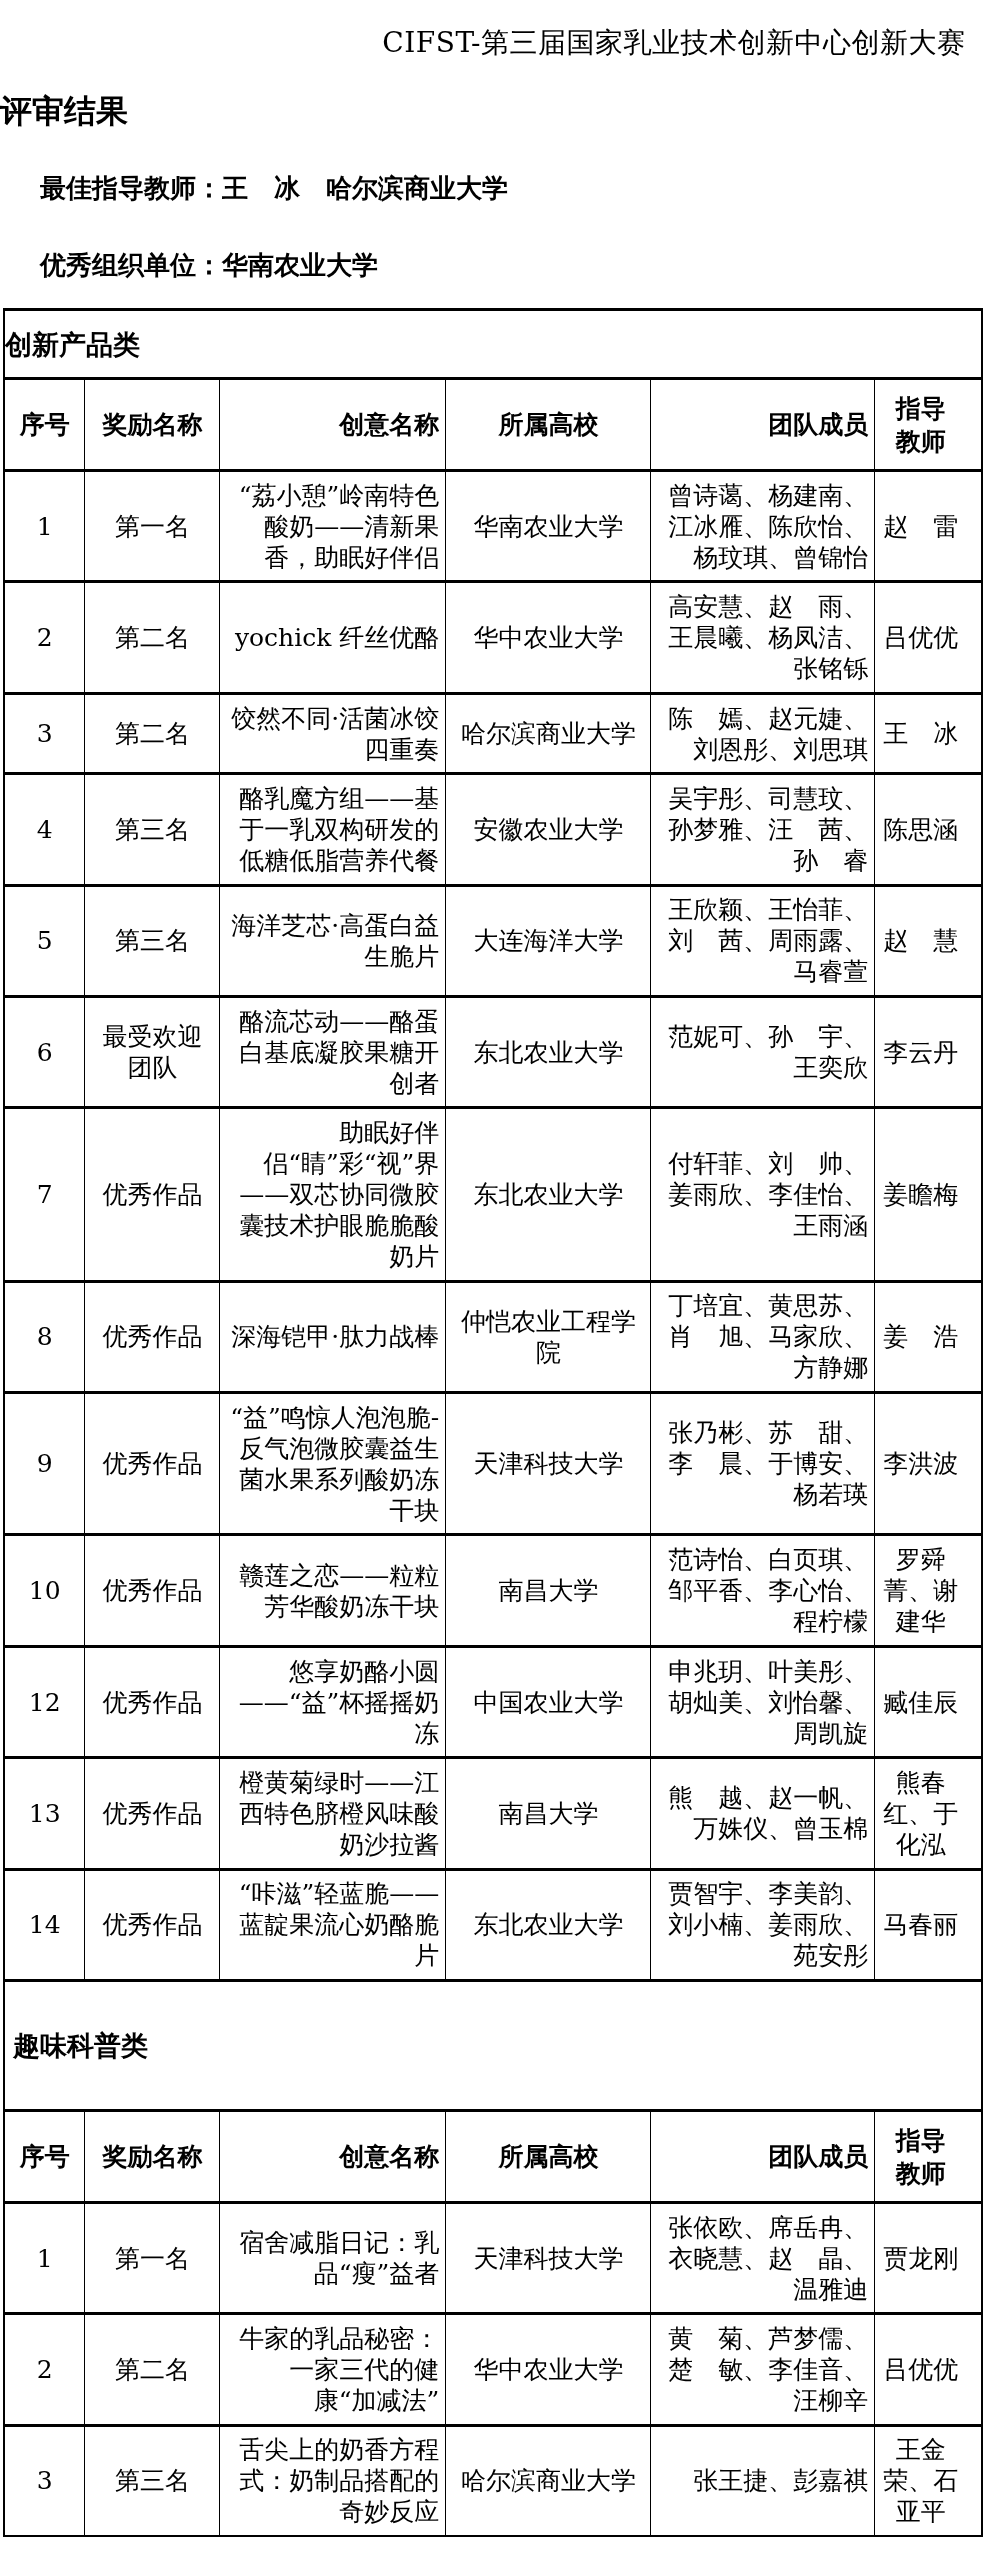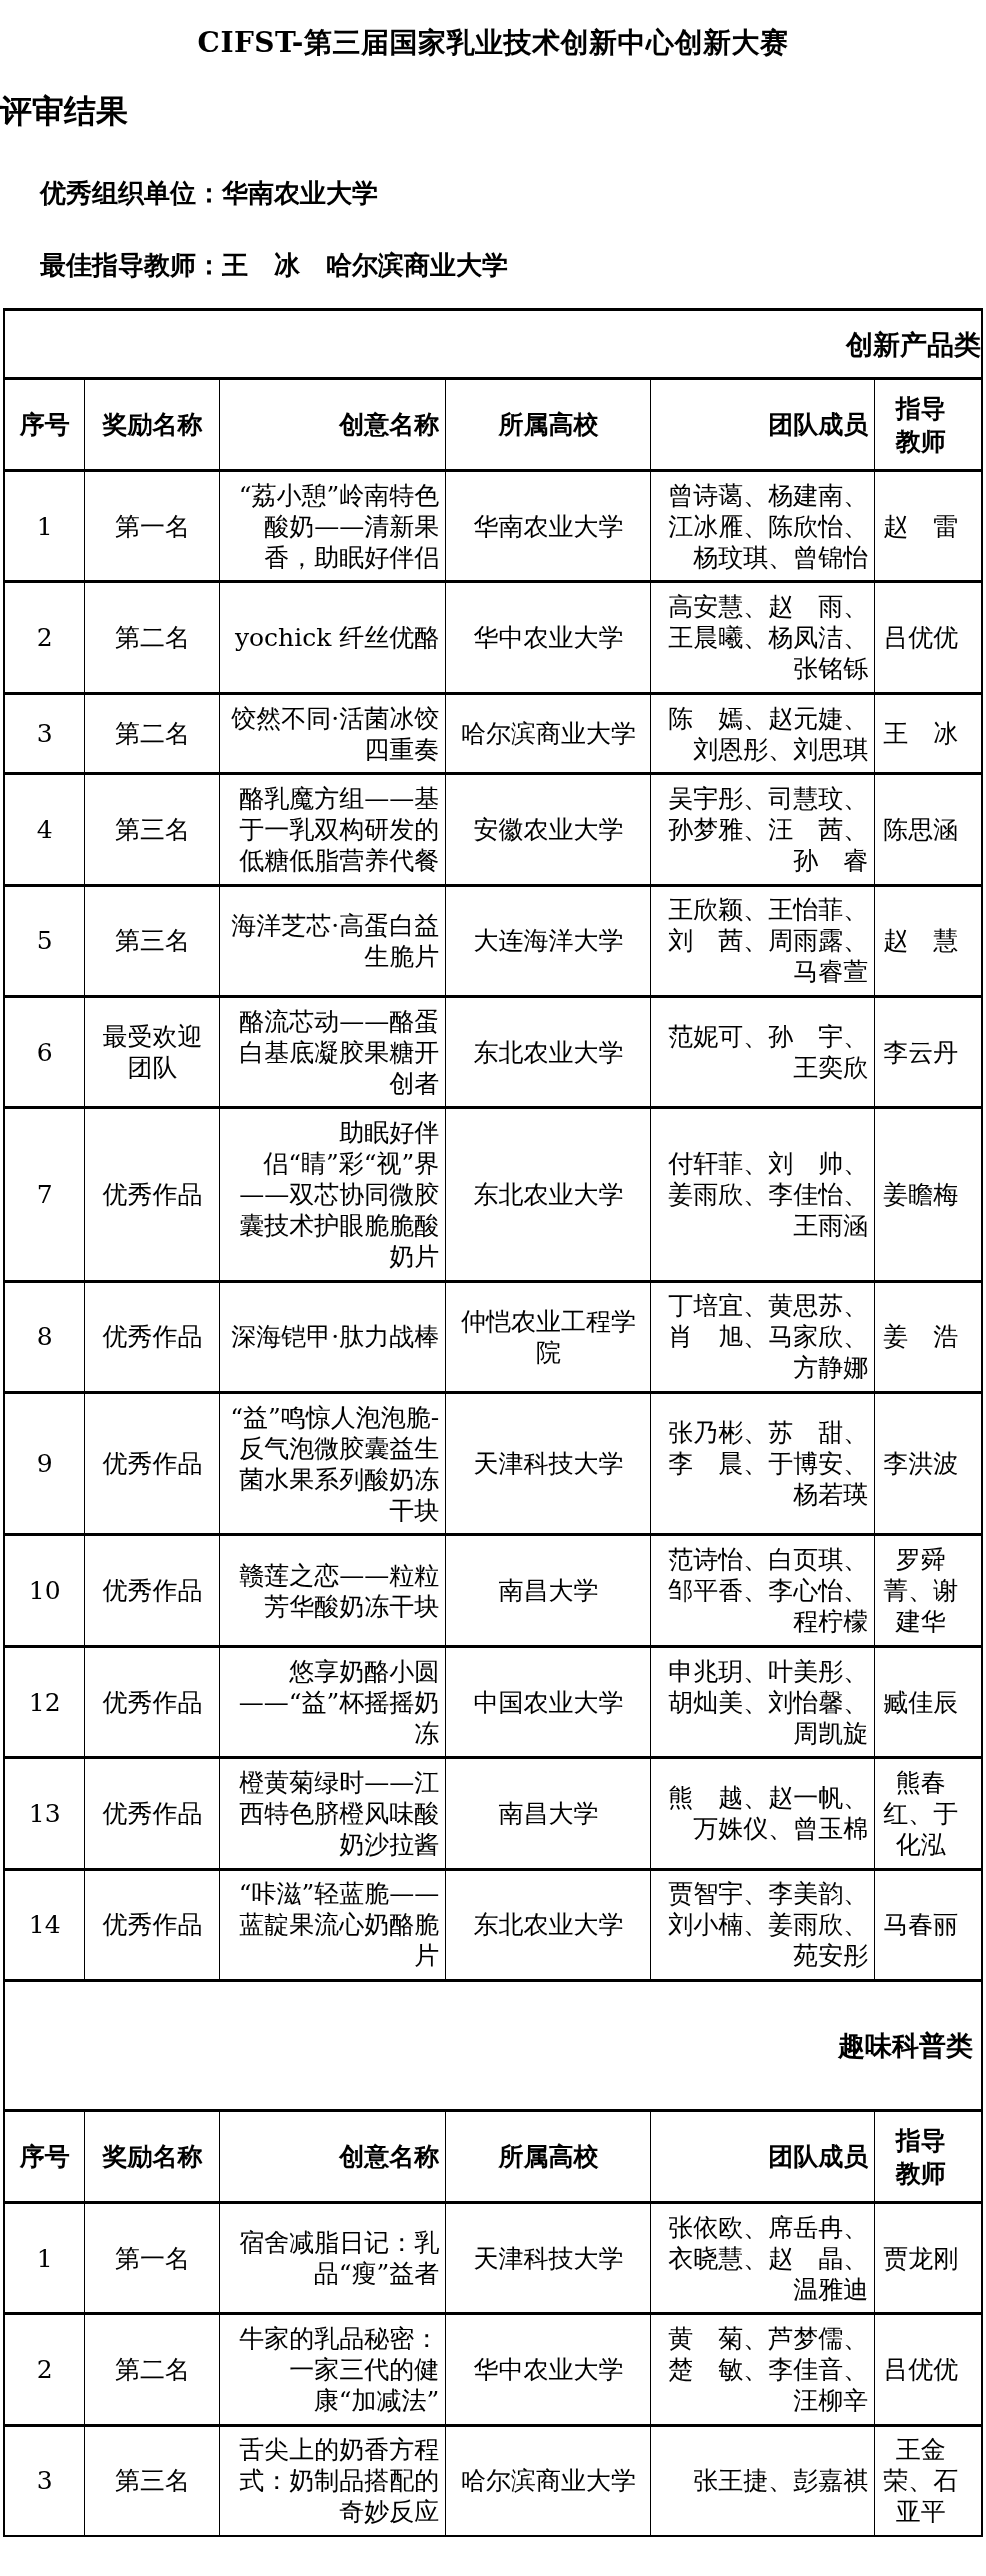--- a/index.html
+++ b/index.html
@@ -11,22 +11,22 @@
     width: 986px;
     min-height: 3160px;
     color: #000;
     font-family: "DejaVu Serif", "Liberation Serif", serif;
   }
   .doc {
     width: 986px;
   }
   .title {
     font-size: 28px;
-    font-weight: 700;
-    text-align: center;
+    font-weight: 400;
+    text-align: right;
     margin: 24px 20.6px 0;
     letter-spacing: 0.5px;
   }
   .subtitle {
     font-size: 32px;
     font-weight: 700;
     text-align: left;
     margin: 28px 0 0;
   }
   .info-line {
@@ -60,21 +60,21 @@
     padding: 11.3px 3.1px;
     line-height: 1.32;
   }
   .hdr-narrow {
     display: inline-block;
     width: 2.3em;
   }
   .banner-cell {
     font-weight: 700;
     font-size: 27px;
-    text-align: right;
+    text-align: left;
     padding: 16.5px 0;
   }
   .banner-tall {
     padding: 47px 8px;
   }
   .c-no, .c-award, .c-univ, .c-teacher {
     text-align: center;
   }
   .c-title, .c-team {
     text-align: right;
@@ -85,22 +85,22 @@
     padding-left: 2.1px;
     padding-right: 17px;
   }
 </style>
 </head>
 <body>
 
 <div class="doc">
   <h1 class="title">CIFST-第三届国家乳业技术创新中心创新大赛</h1>
   <h2 class="subtitle">评审结果</h2>
+  <p class="info-line second">最佳指导教师：王　冰　哈尔滨商业大学</p>
   <p class="info-line">优秀组织单位：华南农业大学</p>
-  <p class="info-line second">最佳指导教师：王　冰　哈尔滨商业大学</p>
 
   <table class="results">
     <colgroup>
       <col style="width:81px">
       <col style="width:135px">
       <col style="width:226px">
       <col style="width:205px">
       <col style="width:224px">
       <col style="width:107px">
     </colgroup>

